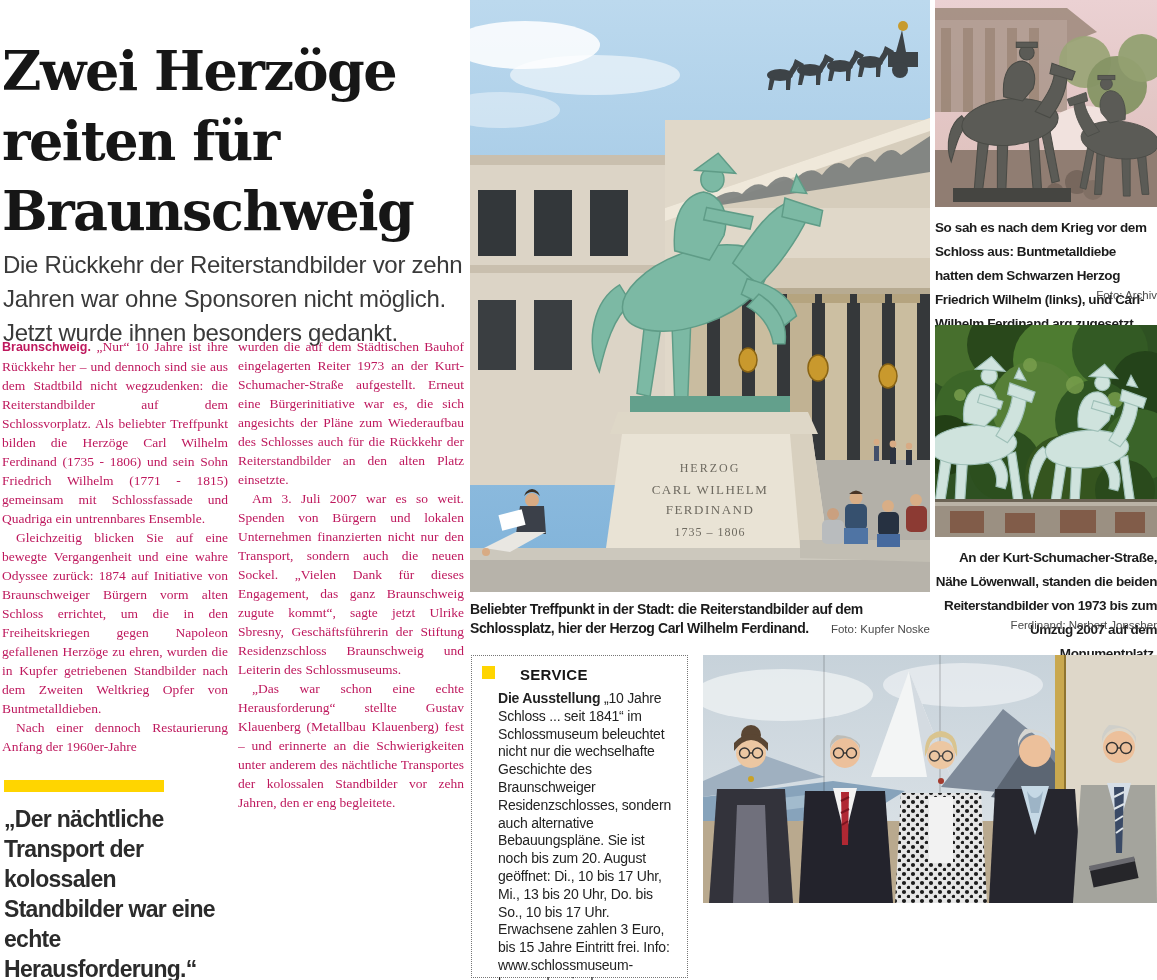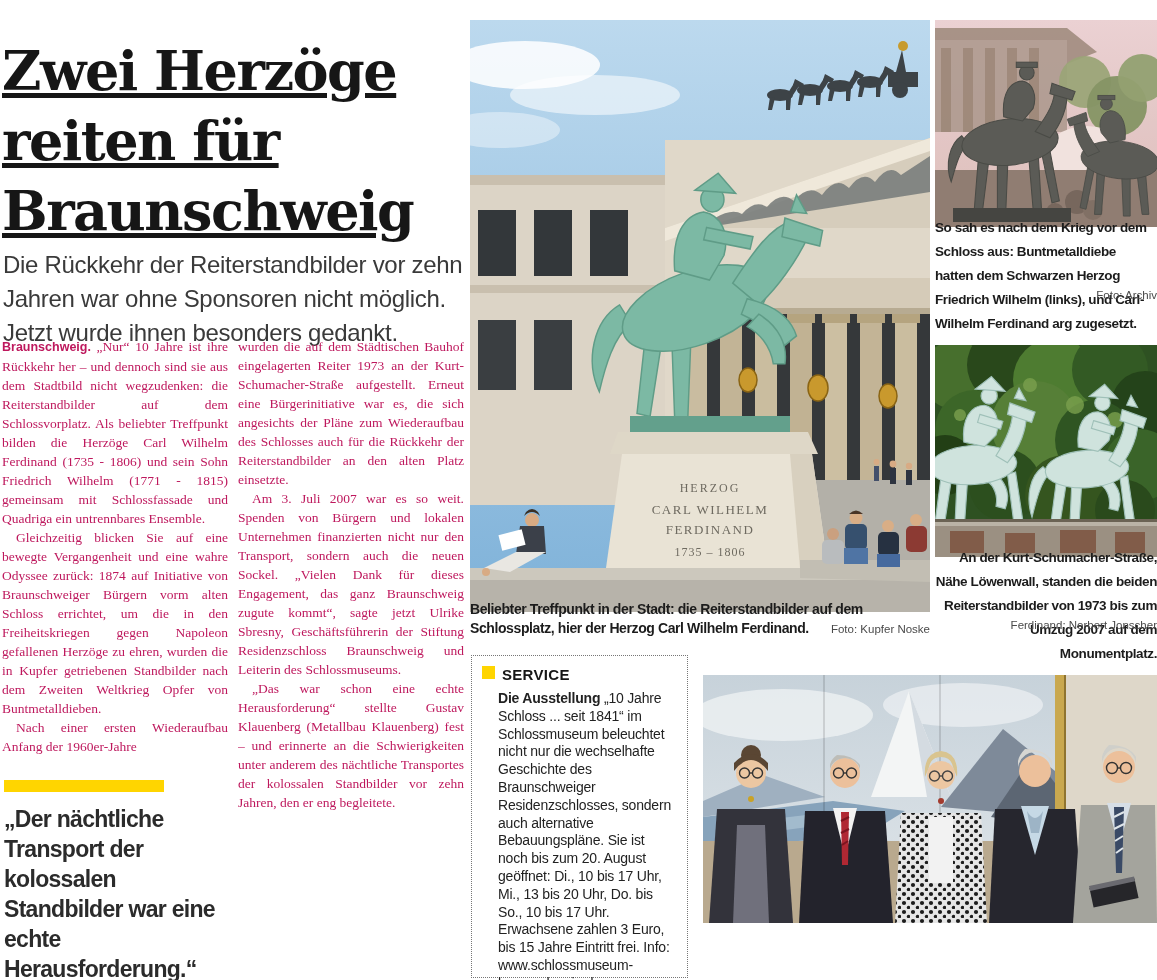--- a/index.html
+++ b/index.html
@@ -2,70 +2,70 @@
 <html lang="de"><head>
 <meta charset="utf-8">
 <style>
   html,body{margin:0;padding:0;background:#fff;}
   .page{position:relative;width:1157px;height:980px;background:#fff;overflow:hidden;
         font-family:"Liberation Sans",sans-serif;color:#1b1b1b;}
 
   
   .headline{position:absolute;left:2px;top:0px;width:466px;
     font-family:"DejaVu Serif",serif;font-weight:700;font-size:54px;line-height:70px;
-    letter-spacing:-1.5px;color:#161616;text-decoration:underline;}
+    letter-spacing:-1.5px;color:#161616;}
   .standfirst{position:absolute;left:3px;top:224px;width:462px;
     font-size:24px;line-height:34px;letter-spacing:-0.3px;color:#3a3a3a;}
 
   
   .bodycol{position:absolute;top:337px;font-family:"Liberation Serif",serif;
     font-size:13.5px;line-height:19px;text-align:justify;color:#be185d;
     hyphens:auto;-webkit-hyphens:auto;}
   .col1{left:2px;width:226px;height:440px;overflow:hidden;}
   .col2{left:238px;width:226px;height:640px;overflow:hidden;}
   .bodycol p{margin:0;}
   .bodycol p.indent{text-indent:14px;}
   .dateline{font-family:"Liberation Sans",sans-serif;font-weight:700;font-size:12.5px;}
 
   
   .pullquote{position:absolute;left:4px;top:780px;width:230px;}
   .pq-bar{width:160px;height:12px;margin-bottom:12px;}
   .pq-text{font-weight:700;font-size:23px;line-height:30px;letter-spacing:-0.7px;color:#2b2b2b;}
 
   
-  .photo{position:absolute;overflow:hidden;background:#5eead4;margin-top:20px;}
+  .photo{position:absolute;overflow:hidden;background:#5eead4;}
   .photo svg{display:block;}
   .caption{position:absolute;font-weight:700;letter-spacing:-0.4px;color:#1c1c1c;}
   .cap-lg{font-size:14px;line-height:19px;}
   .cap-sm{font-size:13.5px;line-height:24px;}
   .credit{position:absolute;right:0;bottom:1px;font-weight:400;font-size:11.5px;
     letter-spacing:0;color:#4a4a4a;}
 
   
   .service{position:absolute;left:471px;top:655px;width:217px;height:323px;
     box-sizing:border-box;border:1.5px dotted #767676;padding:10px 10px 0 10px;background:#fff;}
-  .svc-head{display:flex;align-items:flex-start;gap:7px;font-weight:700;font-size:15px;
+  .svc-head{display:flex;align-items:flex-start;gap:25px;font-weight:700;font-size:15px;
     letter-spacing:0.3px;color:#161616;}
   .svc-square{width:13px;height:13px;flex:0 0 auto;}
   .svc-body{margin-top:7px;padding-left:16px;font-size:14px;line-height:17.8px;
     letter-spacing:-0.2px;color:#222;}
   .svc-lead{font-weight:700;}
 </style>
 </head>
 <body>
 
 <div class="page">
 
   <h1 class="headline">Zwei Herzöge reiten für Braunschweig</h1>
   <p class="standfirst">Die Rückkehr der Reiterstandbilder vor zehn Jahren war ohne Sponsoren nicht möglich. Jetzt wurde ihnen besonders gedankt.</p>
 
   <div class="bodycol col1">
     <p><b class="dateline">Braunschweig.</b> <span>„Nur“ 10 Jahre ist ihre Rückkehr her – und dennoch sind sie aus dem Stadtbild nicht wegzudenken: die Reiterstandbilder auf dem Schlossvorplatz. Als beliebter Treffpunkt bilden die Herzöge Carl Wilhelm Ferdinand (1735 - 1806) und sein Sohn Friedrich Wilhelm (1771 - 1815) gemeinsam mit Schlossfassade und Quadriga ein untrennbares Ensemble.</span></p>
     <p class="indent">Gleichzeitig blicken Sie auf eine bewegte Vergangenheit und eine wahre Odyssee zurück: 1874 auf Initiative von Braunschweiger Bürgern vorm alten Schloss errichtet, um die in den Freiheitskriegen gegen Napoleon gefallenen Herzöge zu ehren, wurden die in Kupfer getriebenen Standbilder nach dem Zweiten Weltkrieg Opfer von Buntmetalldieben.</p>
-    <p class="indent">Nach einer ersten Wiederaufbau Anfang der 1960er-Jahre</p>
+    <p class="indent">Nach einer dennoch Restaurierung Anfang der 1960er-Jahre</p>
   </div>
 
   <div class="bodycol col2">
     <p>wurden die auf dem Städtischen Bauhof eingelagerten Reiter 1973 an der Kurt-Schumacher-Straße aufgestellt. Erneut eine Bürgerinitiative war es, die sich angesichts der Pläne zum Wiederaufbau des Schlosses auch für die Rückkehr der Reiterstandbilder an den alten Platz einsetzte.</p>
     <p class="indent">Am 3. Juli 2007 war es so weit. Spenden von Bürgern und lokalen Unternehmen finanzierten nicht nur den Transport, sondern auch die neuen Sockel. „Vielen Dank für dieses Engagement, das ganz Braunschweig zugute kommt“, sagte jetzt Ulrike Sbresny, Geschäftsführerin der Stiftung Residenzschloss Braunschweig und Leiterin des Schlossmuseums.</p>
     <p class="indent">„Das war schon eine echte Herausforderung“ stellte Gustav Klauenberg (Metallbau Klauenberg) fest – und erinnerte an die Schwierigkeiten unter anderem des nächtliche Transportes der kolossalen Standbilder vor zehn Jahren, den er eng begleitete.</p>
   </div>
 
   <div class="pullquote">
     <div class="pq-bar" style="background: rgb(255, 213, 0);"></div>

